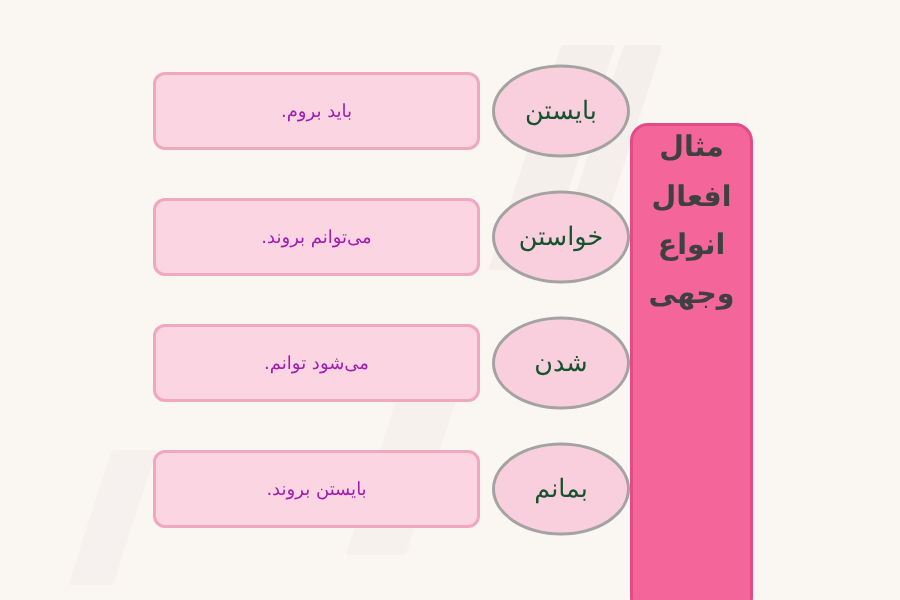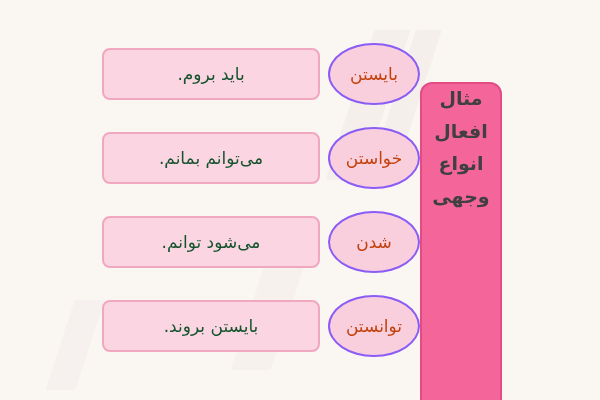--- a/index.html
+++ b/index.html
@@ -73,43 +73,43 @@
   }
   .row.r0 { top: 44px; }
   .row.r1 { top: 128px; }
   .row.r2 { top: 212px; }
   .row.r3 { top: 296px; }
 
   .verb-oval {
     width: 92px;
     height: 62px;
     background: #f9cfdd;
-    border: 2px solid #8b5cf6;
+    border: 2px solid #a3a3a3;
     border-radius: 50%;
     display: flex;
     align-items: center;
     justify-content: center;
     font-size: 17px;
-    color: #c2410c;
+    color: #14532d;
     box-sizing: border-box;
     flex: 0 0 auto;
     z-index: 2;
   }
 
   .example-box {
     width: 218px;
     height: 52px;
     background: #fbd5e1;
     border: 2px solid #f0a7c0;
     border-radius: 8px;
     display: flex;
     align-items: center;
     justify-content: center;
-    font-size: 17px;
-    color: #14532d;
+    font-size: 12px;
+    color: #a21caf;
     box-sizing: border-box;
     margin-right: 8px;
     flex: 0 0 auto;
   }
 </style>
 </head>
 <body>
 
 <div class="bg-deco">
   <span class="d1"></span>
@@ -127,26 +127,26 @@
     <span class="line">وجهی</span>
   </div>
 
   <div class="row r0">
     <div class="verb-oval">بایستن</div>
     <div class="example-box">باید بروم.</div>
   </div>
 
   <div class="row r1">
     <div class="verb-oval">خواستن</div>
-    <div class="example-box">می‌توانم بمانم.</div>
+    <div class="example-box">می‌توانم بروند.</div>
   </div>
 
   <div class="row r2">
     <div class="verb-oval">شدن</div>
     <div class="example-box">می‌شود توانم.</div>
   </div>
 
   <div class="row r3">
-    <div class="verb-oval">توانستن</div>
+    <div class="verb-oval">بمانم</div>
     <div class="example-box">بایستن بروند.</div>
   </div>
 
 </div>
 
 </body></html>

